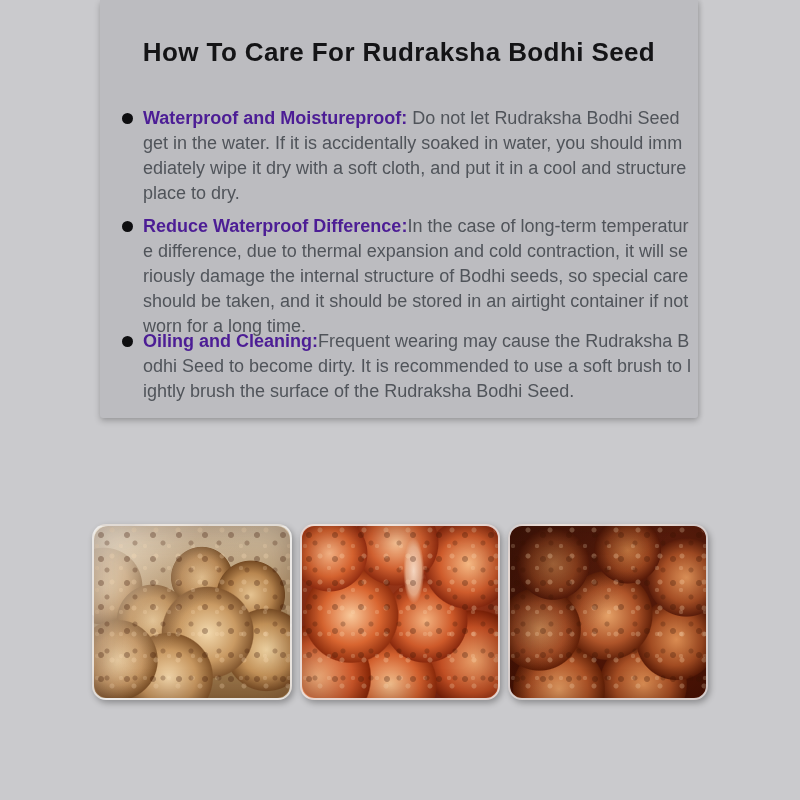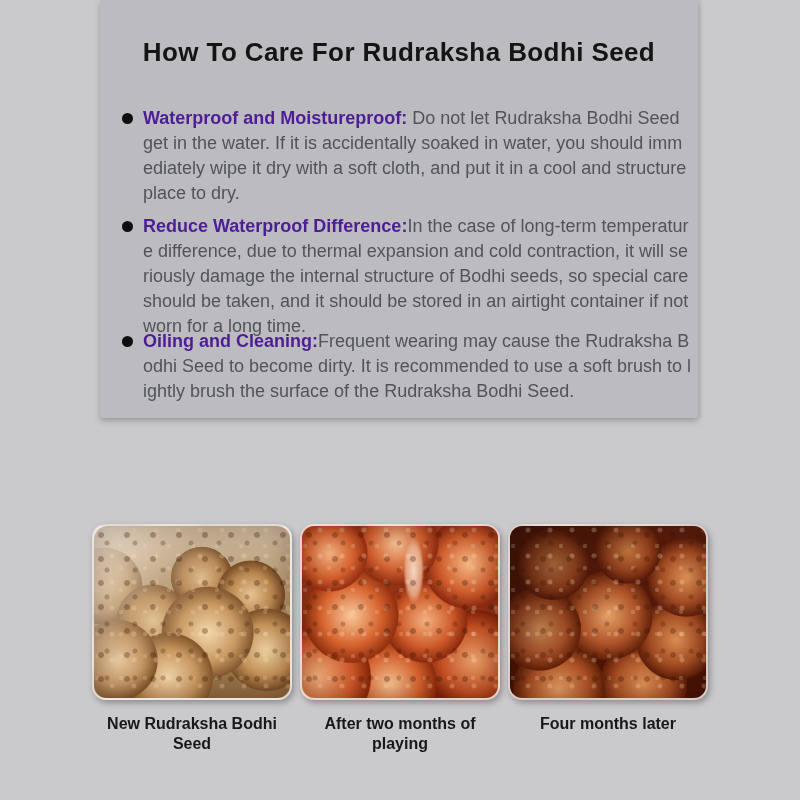--- a/index.html
+++ b/index.html
@@ -151,19 +151,14 @@
       </div>
     </div>
   </div>
 
   <div class="photos">
     <div class="photo p1"></div>
     <div class="photo p2"></div>
     <div class="photo p3"></div>
   </div>
 
-  <div class="captions">
-    <div class="caption">New Rudraksha Bodhi Seed</div>
-    <div class="caption">After two months of playing</div>
-    <div class="caption">Four months later</div>
-  </div>
 
 </div>
 
 </body></html>

